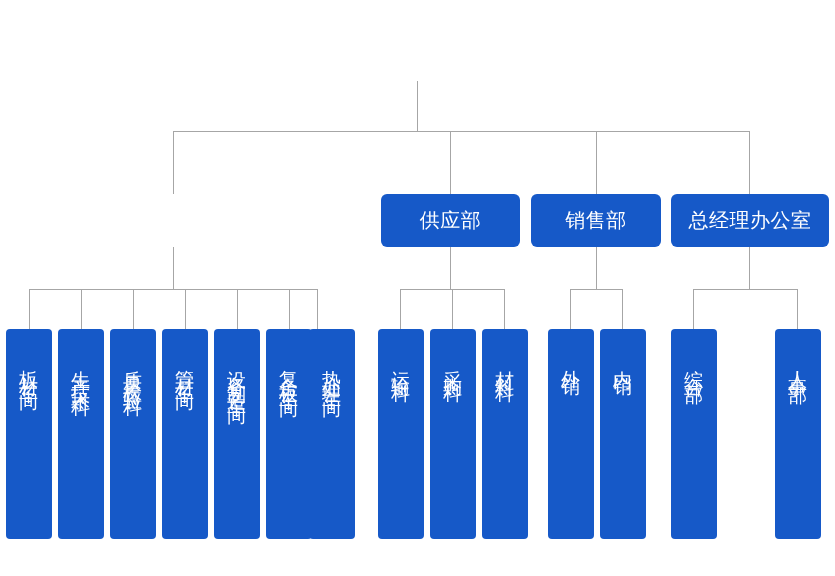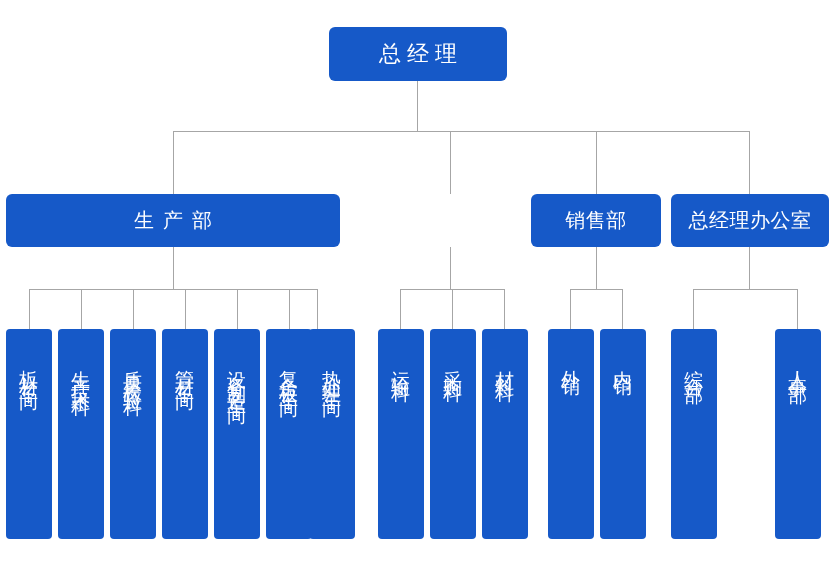--- a/index.html
+++ b/index.html
@@ -109,28 +109,25 @@
   <div class="line v" style="left:596px; top:247px; height:42px;"></div>
   <div class="line h" style="left:570px; top:289px; width:52px;"></div>
   <div class="line v" style="left:570px; top:289px; height:40px;"></div>
   <div class="line v" style="left:622px; top:289px; height:40px;"></div>
 
   <div class="line v" style="left:749px; top:247px; height:42px;"></div>
   <div class="line h" style="left:693px; top:289px; width:104px;"></div>
   <div class="line v" style="left:693px; top:289px; height:40px;"></div>
   <div class="line v" style="left:797px; top:289px; height:40px;"></div>
 
-  <div class="node root" style="left:329px; top:27px; width:178px; height:54px;">
-    <span>总经理</span>
+
+
+  <div class="node dept" style="left:381px; top:194px; width:139px; height:53px;">
+    <span>供应部</span>
   </div>
-
-  <div class="node dept wide-spaced" style="left:6px; top:194px; width:334px; height:53px;">
-    <span>生产部</span>
-  </div>
-
 
   <div class="node dept" style="left:531px; top:194px; width:130px; height:53px;">
     <span>销售部</span>
   </div>
 
   <div class="node dept" style="left:671px; top:194px; width:158px; height:53px;text-align:right;">
     <span>总经理办公室</span>
   </div>
 
   <div class="node leaf" style="left:6px; top:329px; width:46px; height:210px;">

